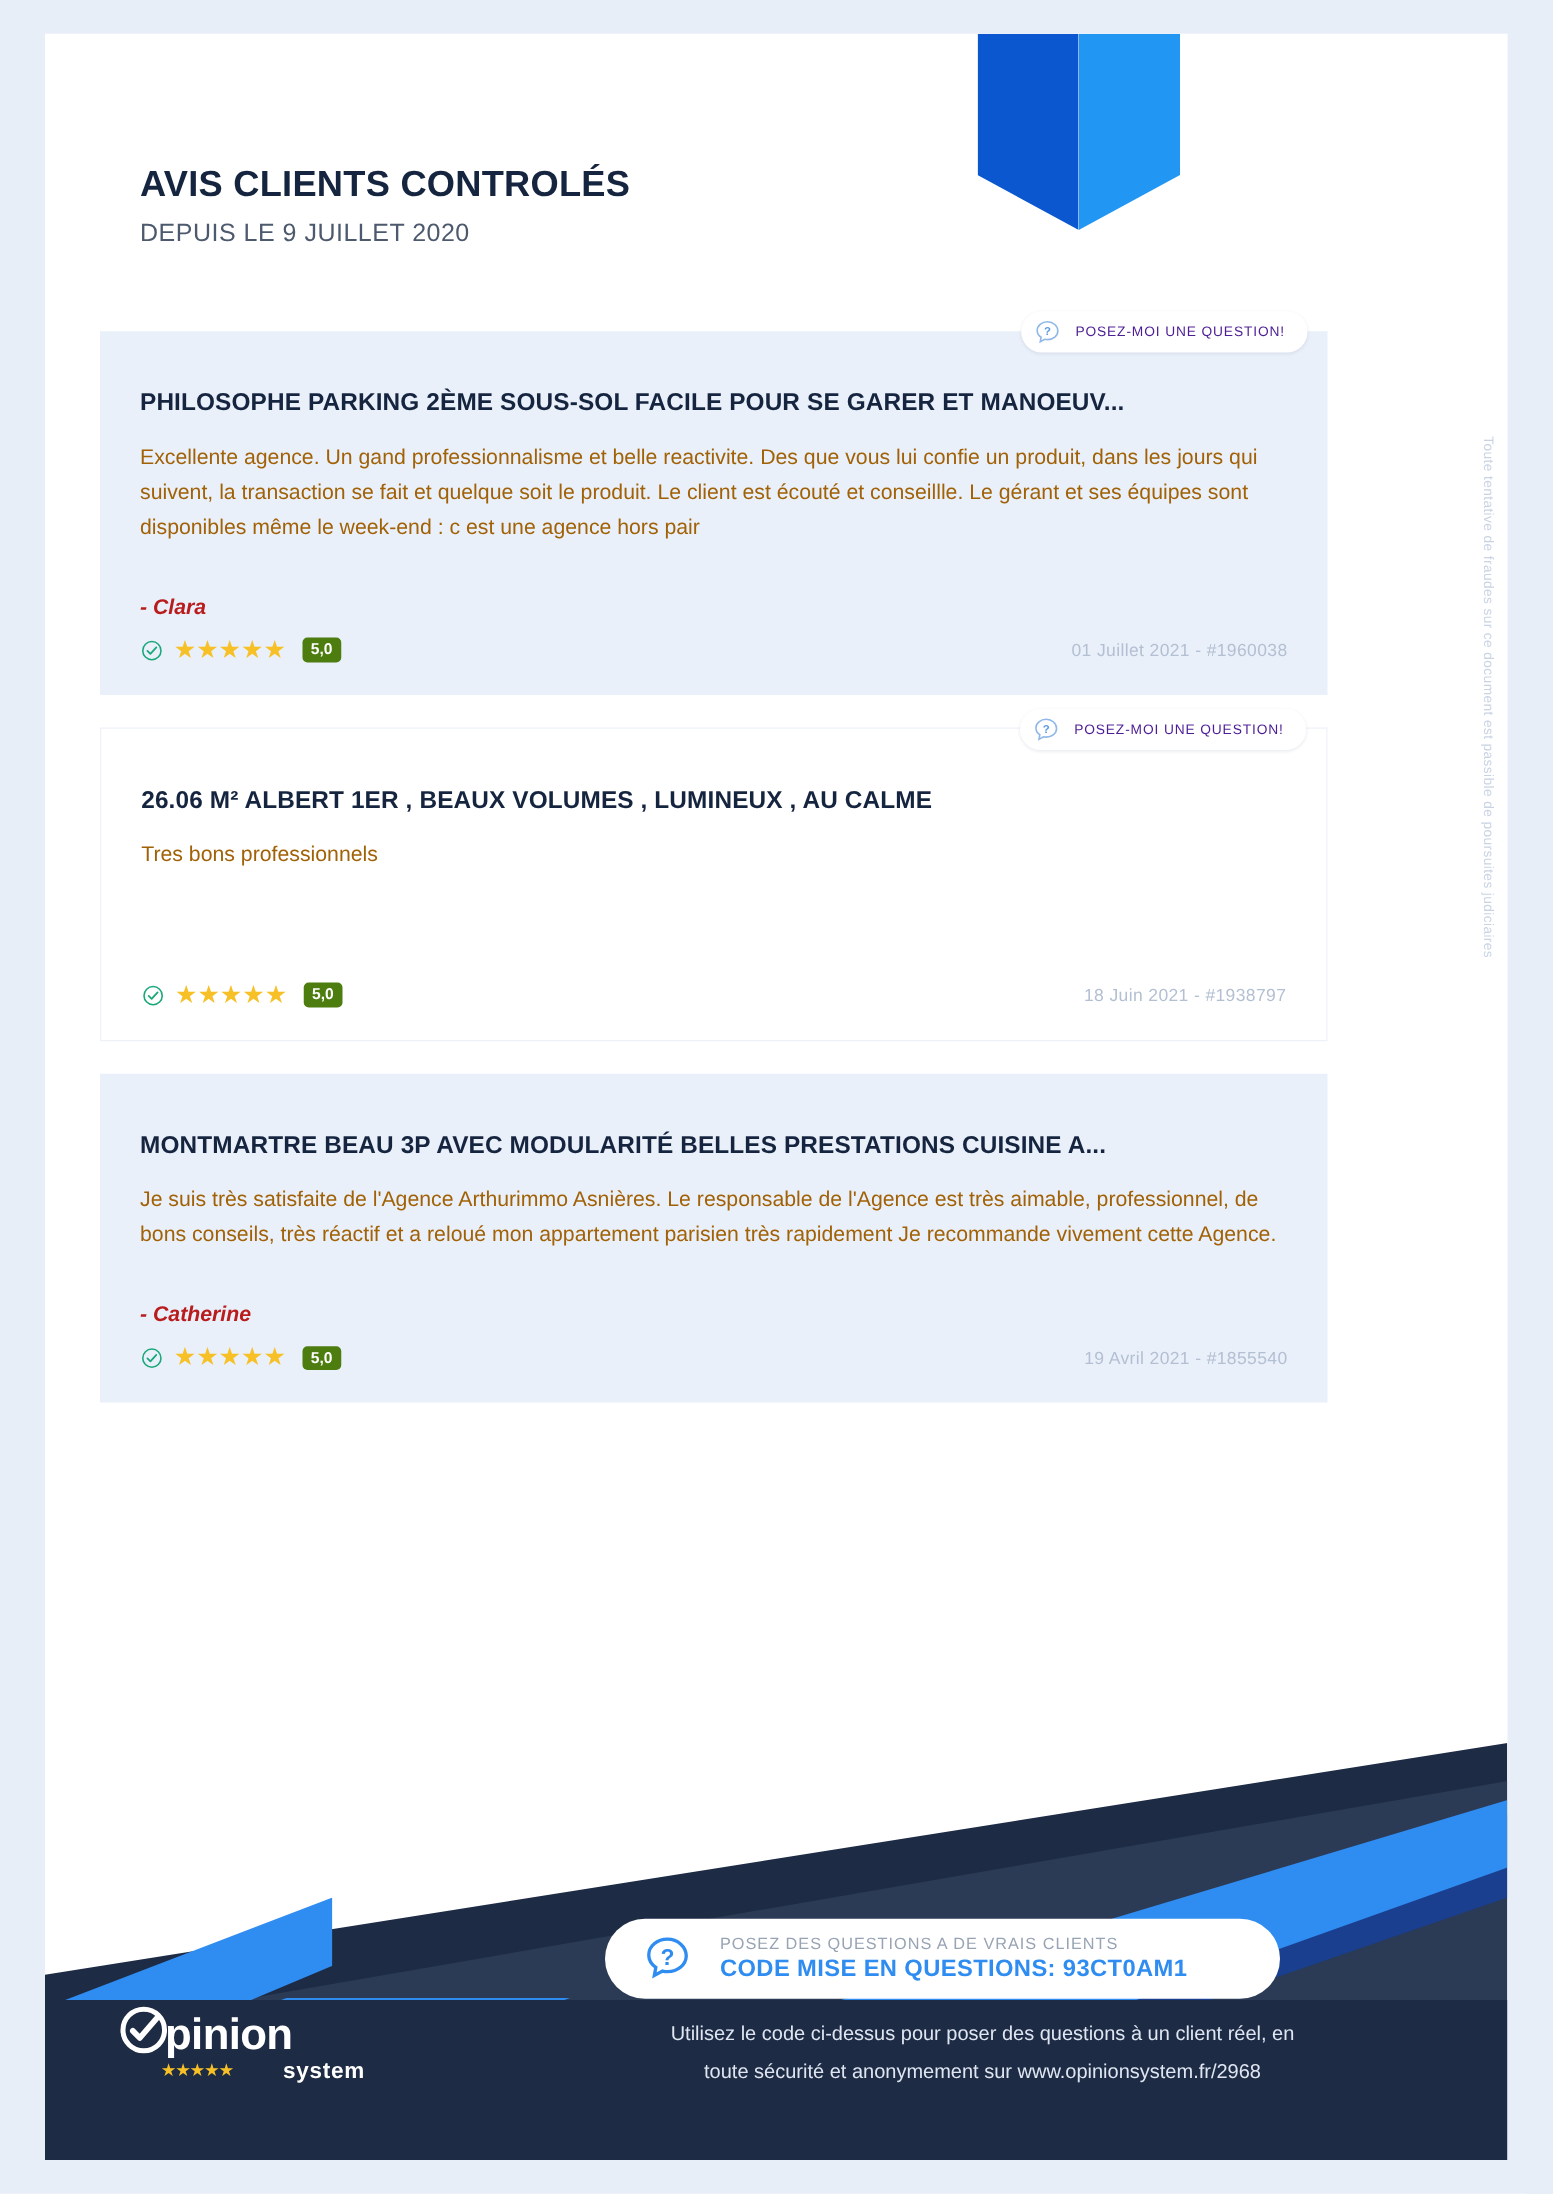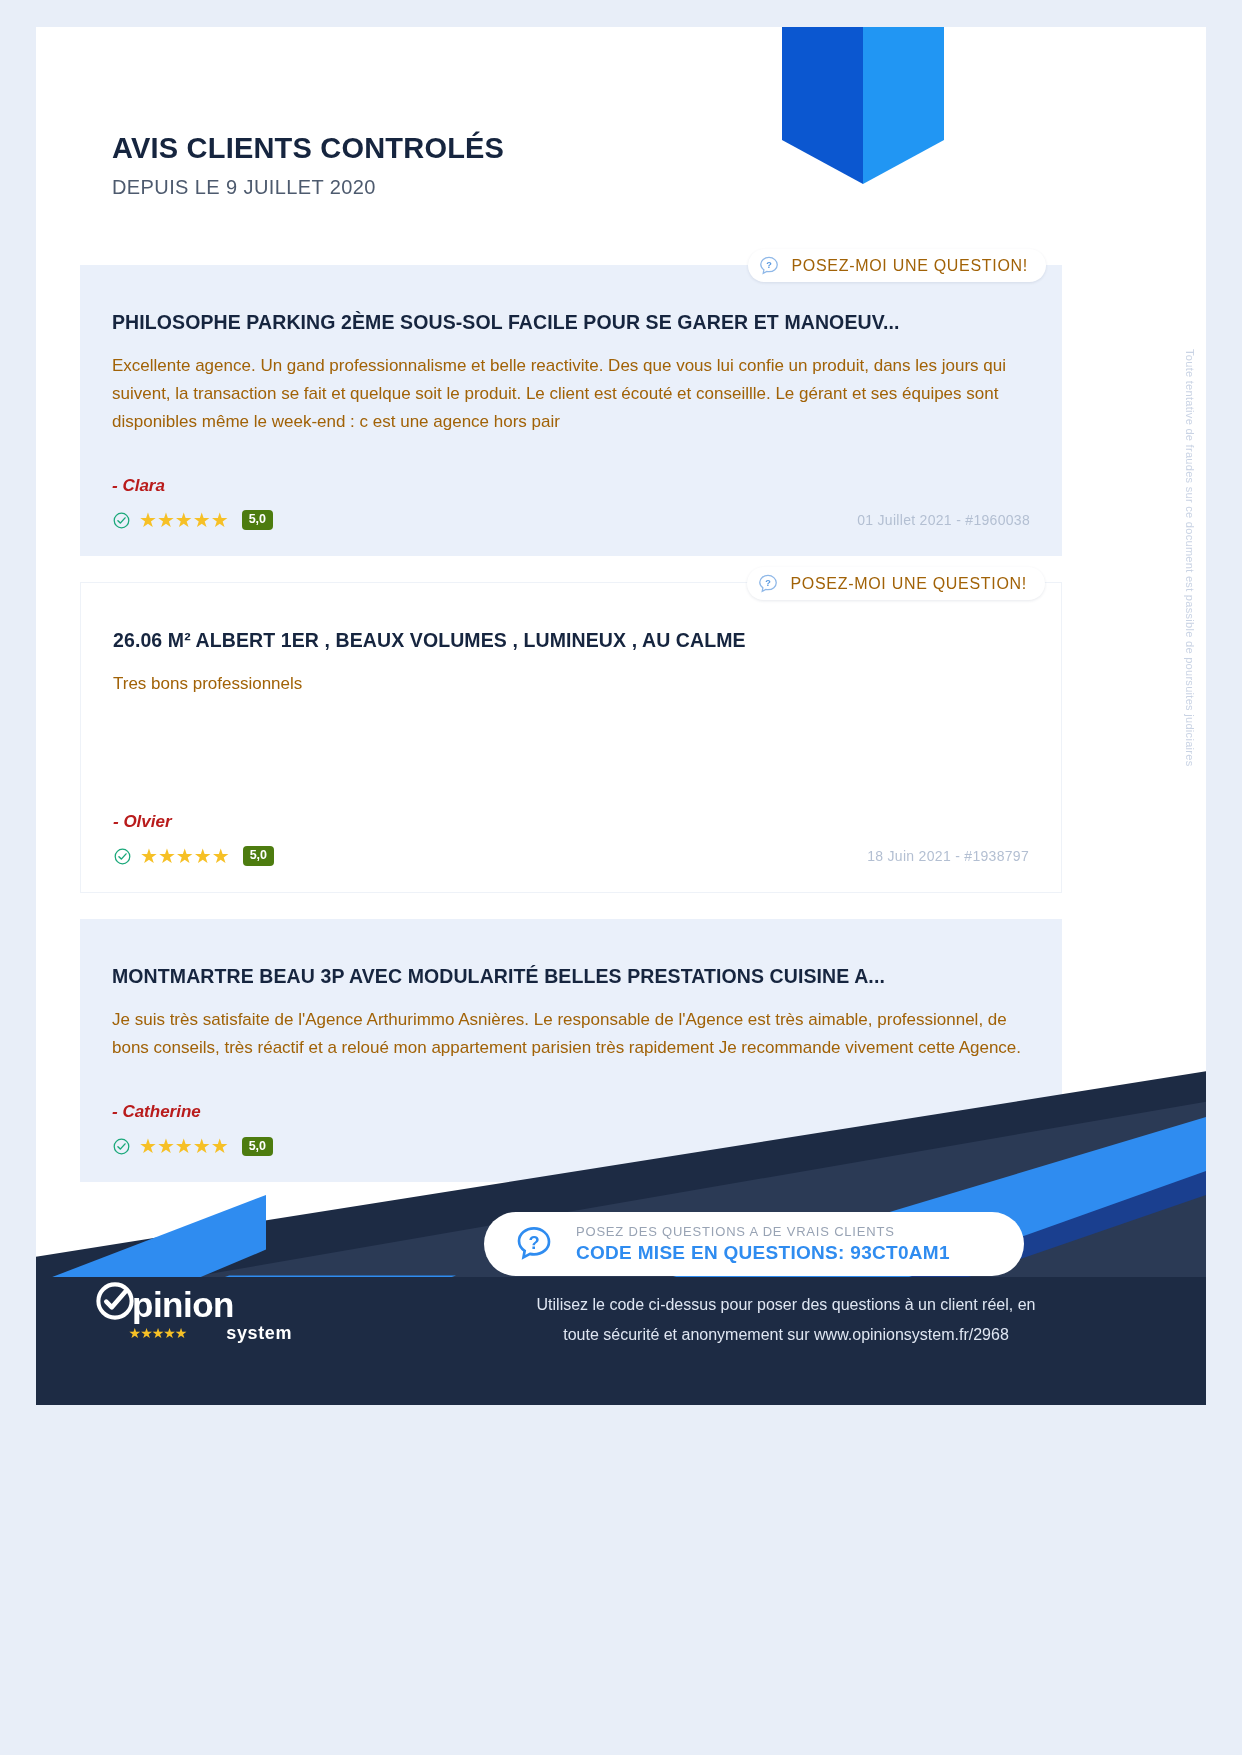--- a/index.html
+++ b/index.html
@@ -10,21 +10,21 @@
     background: #e8eef8;
     font-family: "Liberation Sans", sans-serif;
     overflow: hidden;
   }
 
   .page {
     position: absolute;
     left: 36px;
     top: 27px;
     width: 1170px;
-    height: 1378px;
+    height: 1701px;
     background: #ffffff;
     overflow: hidden;
   }
 
   
   .ribbon {
     position: absolute;
     right: 262px;
     top: 0;
     width: 162px;
@@ -90,22 +90,22 @@
     height: 33px;
     padding: 0 18px 0 10px;
     background: #ffffff;
     border-radius: 17px;
     display: flex;
     align-items: center;
     gap: 11px;
     box-shadow: 0 1px 3px rgba(20,40,80,0.10);
   }
   .ask-badge .label {
-    font-size: 16px;
-    color: #a16207;
+    font-size: 11px;
+    color: #4c1d95;
     letter-spacing: 0.7px;
   }
   .q-icon { width: 22px; height: 22px; flex: none; }
 
   .review-title {
     font-size: 19.5px;
     font-weight: 700;
     color: #16253f;
     letter-spacing: 0.1px;
     margin-bottom: 18px;
@@ -320,21 +320,20 @@
       <div class="ask-badge">
         <svg class="q-icon" viewBox="0 0 24 24">
           <path d="M12 2.6c-5 0-9 3.4-9 7.6 0 2.4 1.3 4.5 3.4 5.9l-.7 3.9 3.9-2.1c.8.2 1.6.3 2.4.3 5 0 9-3.4 9-7.6S17 2.6 12 2.6z" fill="none" stroke="#8fb8e8" stroke-width="1.4"></path>
           <text x="12" y="14.5" font-family="Liberation Sans, sans-serif" font-size="10" font-weight="700" fill="#5b9ae0" text-anchor="middle">?</text>
         </svg>
         <span class="label">POSEZ-MOI UNE QUESTION!</span>
       </div>
       <div class="review-title">26.06 M² ALBERT 1ER , BEAUX VOLUMES , LUMINEUX , AU CALME</div>
       <div class="review-body">Tres bons professionnels</div>
       <div class="spacer-tall"></div>
-      <div class="review-author">- Olvier</div>
       <div class="review-foot">
         <div class="rating">
           <svg class="verified-icon" viewBox="0 0 24 24">
             <circle cx="12" cy="12" r="9.2" fill="none" stroke="#1aa87a" stroke-width="1.6"></circle>
             <path d="M7.5 12.3l3 3 6-6.6" fill="none" stroke="#1aa87a" stroke-width="1.8" stroke-linecap="round" stroke-linejoin="round"></path>
           </svg>
           <span class="stars">★★★★★</span>
           <span class="score-badge">5,0</span>
         </div>
         <div class="review-date">18 Juin 2021 - #1938797</div>

